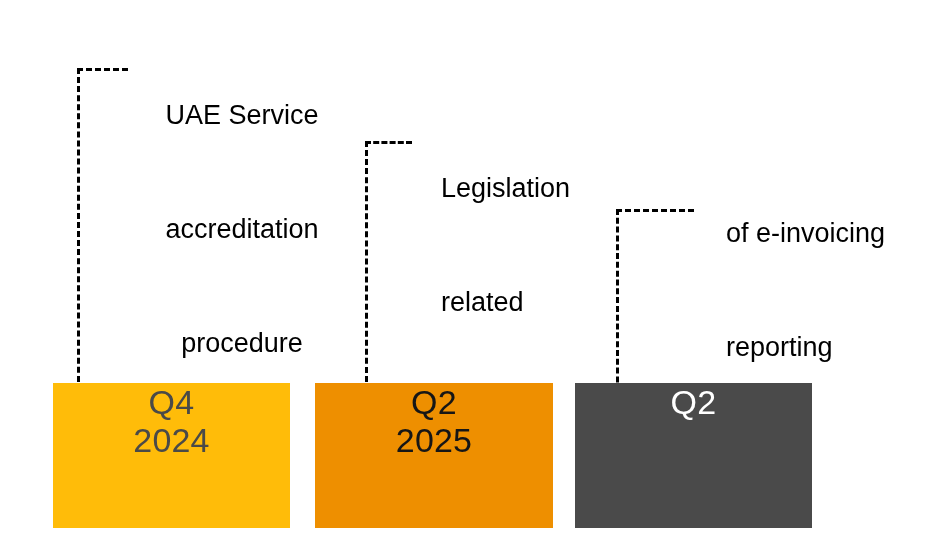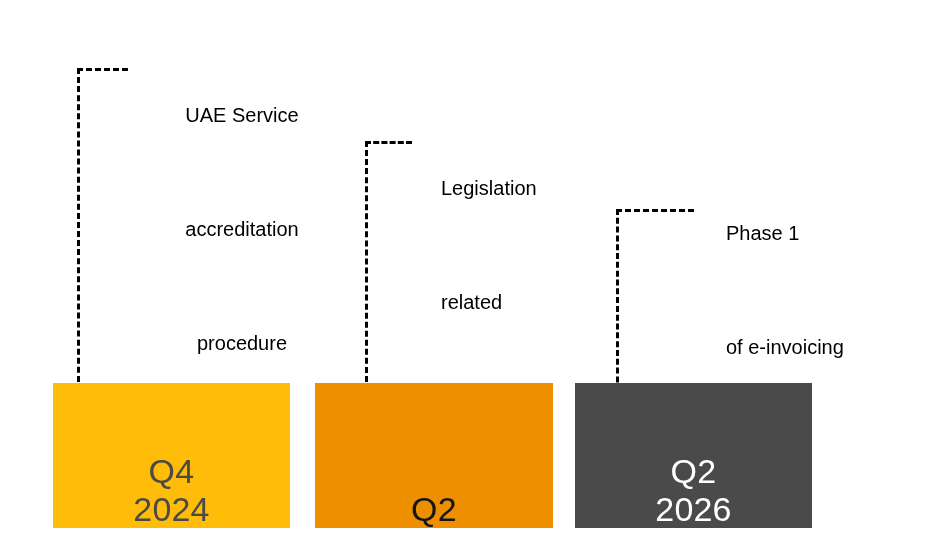--- a/index.html
+++ b/index.html
@@ -25,21 +25,21 @@
 
   
   .milestone-box {
     position: absolute;
     top: 383px;
     height: 145px;
     box-sizing: border-box;
     display: flex;
     flex-direction: column;
     align-items: center;
-    justify-content: flex-end;
+    justify-content: flex-start;
     line-height: 1.12;
     font-size: 34px;
     letter-spacing: 0.2px;
   }
   .milestone-box .ms-quarter,
   .milestone-box .ms-year {
     display: block;
     text-align: center;
     white-space: pre;
   }
@@ -79,21 +79,21 @@
   #connector-2 .conn-hline { left: 365px; top: 141px; width: 47px; }
 
   
   #connector-3 { left: 0; top: 0; }
   #connector-3 .conn-vline { left: 616px; top: 209px; height: 191px; }
   #connector-3 .conn-hline { left: 616px; top: 209px; width: 78px; }
 
   
   .annotation {
     position: absolute;
-    font-size: 20px;
+    font-size: 27px;
     line-height: 38px;
     color: #000000;
     white-space: pre;
   }
   .annotation .anno-line { display: block; }
 
   #annotation-1 {
     left: 142px;
     top: 20px;
     width: 200px;
@@ -137,32 +137,31 @@
     <span class="anno-line">accreditation</span>
     <span class="anno-line">procedure</span>
   </div>
 
   <div class="annotation" id="annotation-2" style="text-align: left;">
     <span class="anno-line">Legislation</span>
     <span class="anno-line">related</span>
   </div>
 
   <div class="annotation" id="annotation-3" style="text-align: left;">
-    <span class="anno-line">Phase 1</span>
     <span class="anno-line">of e-invoicing</span>
     <span class="anno-line">reporting</span>
   </div>
 
   <div class="milestone-box" id="box-q4-2024" style="background-color: rgb(255, 188, 9); color: rgb(74, 74, 72);">
     <span class="ms-quarter">Q4</span>
     <span class="ms-year">2024</span>
   </div>
 
   <div class="milestone-box" id="box-q2-2025" style="background-color: rgb(238, 143, 0); color: rgb(22, 22, 22);">
     <span class="ms-quarter">Q2</span>
+    <span class="ms-year">2025</span>
   </div>
 
   <div class="milestone-box" id="box-q2-2026" style="background-color: rgb(74, 74, 74); color: rgb(255, 255, 255);">
     <span class="ms-quarter">Q2</span>
-    <span class="ms-year">2026</span>
   </div>
 
 </div>
 
 </body></html>

